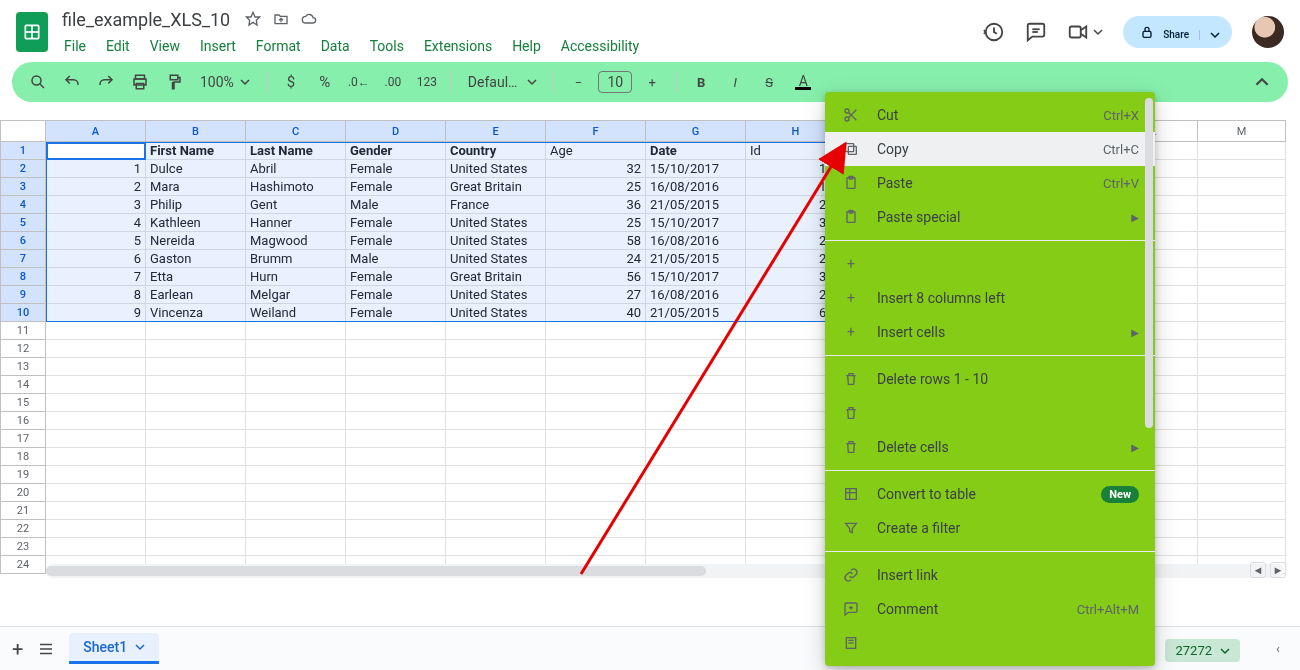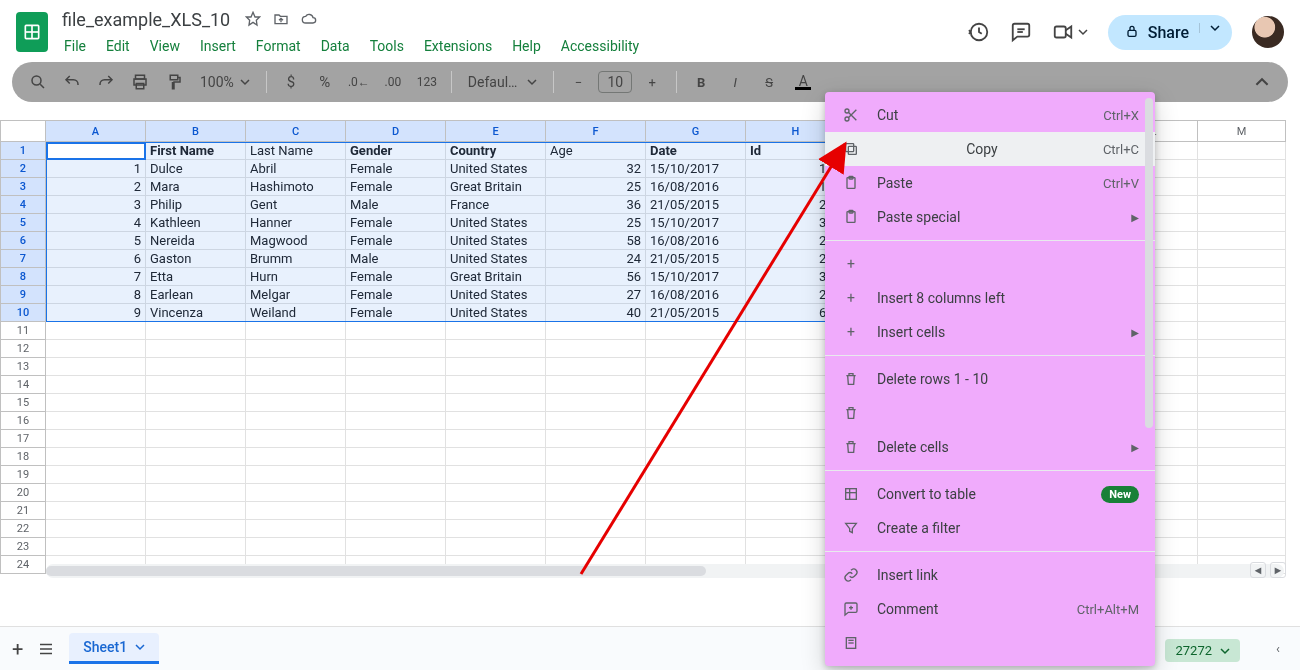--- a/index.html
+++ b/index.html
@@ -9,25 +9,25 @@
   .docs-icon { width: 32px; height: 40px; background: #0f9d58; border-radius: 4px; display:flex; align-items:center; justify-content:center; color:#fff; }
   .docs-icon svg { width: 20px; height: 20px; }
   .title-block { display:flex; flex-direction:column; }
   .title-row { display:flex; align-items:center; gap:8px;text-align:center; }
   .doc-title { font-size: 18px; color:#3c4043; padding:2px 6px; border-radius:4px; }
   .title-icons { display:flex; gap:10px; color:#5f6368; align-items:center;}
   .title-icons span { width:18px; height:18px; display:flex; align-items:center; justify-content:center;}
   .menubar { display:flex; gap: 4px; margin-top:2px;}
   .menubar span { padding: 4px 8px; border-radius:4px; font-size:14px; color:#15803d;}
   .topright { margin-left:auto; display:flex; align-items:center; gap:20px; color:#444;}
-  .share-btn { display:flex; align-items:flex-start; gap:8px; background:#c2e7ff; color:#001d35; border-radius:40px; padding: 8px 12px 8px 16px; font-size:16px; font-weight:500;}
+  .share-btn { display:flex; align-items:flex-end; gap:8px; background:#c2e7ff; color:#001d35; border-radius:40px; padding: 8px 12px 8px 16px; font-size:10px; font-weight:500;}
   .share-btn .caret { border-left:1px solid rgba(0,0,0,.15); padding-left:10px; margin-left:2px;}
   .avatar { width:32px; height:32px; border-radius:50%; background: radial-gradient(circle at 40% 35%, #e8c7b2 0 35%, #3a2a22 38% 100%); }
   
-  .toolbar { margin: 6px 12px 6px 12px; height: 40px; background:#a3a3a3; border-radius: 24px; display:flex; align-items:center; padding: 0 12px; gap:6px; color:#444; }
+  .toolbar { margin: 6px 12px 6px 12px; height: 40px; background:#86efac; border-radius: 24px; display:flex; align-items:center; padding: 0 12px; gap:6px; color:#444; }
   .tb-btn { width:28px; height:28px; display:flex; align-items:center; justify-content:center; border-radius:4px;}
   .tb-sep { width:1px; height:22px; background:#c7c7c7; margin:0 4px;}
   .zoom { font-size:14px; padding:0 6px; display:flex; align-items:center; gap:6px;}
   .font-box { font-size:14px; padding:2px 6px; display:flex; gap:10px; align-items:center;}
   .size-box { border:1px solid #747775; border-radius:4px; padding: 2px 8px; font-size:14px;}
   .collapse { margin-left:auto;}
   
   .grid-wrap { position: absolute; top: 120px; left:0; right:0; bottom:44px; }
   .colhdr { display:flex; height:22px; background:#fff; }
   .corner { width:46px; border:1px solid #c0c0c0; background:#fff;}
@@ -38,23 +38,23 @@
   .rh { width:46px; border:1px solid #c0c0c0; border-top:none; display:flex; align-items:center; justify-content:center; color:#5f6368; font-size:11px; background:#fff;}
   .rh.sel { background:#d3e3fd; color:#0b57d0; font-weight:500;}
   .cell { border-right:1px solid #e1e1e1; border-bottom:1px solid #e1e1e1; padding: 0 4px; display:flex; align-items:center; font-size:13px; overflow:hidden; white-space:nowrap;}
   .cell.head {}
   .cell.num { justify-content:flex-end;}
   .sel-overlay { position:absolute; border:1px solid #1a73e8; background:rgba(26,115,232,.10); pointer-events:none;}
   .active-cell { position:absolute; border:2px solid #1a73e8; background:#fff; pointer-events:none;}
   
   .cA{width:100px}.cB{width:100px}.cC{width:100px}.cD{width:100px}.cE{width:100px}.cF{width:100px}.cG{width:100px}.cH{width:100px}.cI{width:88px}.cJ{width:88px}.cK{width:88px}.cL{width:88px}.cM{width:88px}
   
-  .ctx { position:absolute; top:92px; left:825px; width:330px; background:#f0abfc; border-radius:4px; box-shadow: 0 2px 6px rgba(0,0,0,.2), 0 8px 24px rgba(0,0,0,.18); padding:6px 0; font-size:14px; color:#3c4043; z-index:10;}
+  .ctx { position:absolute; top:92px; left:825px; width:330px; background:#84cc16; border-radius:4px; box-shadow: 0 2px 6px rgba(0,0,0,.2), 0 8px 24px rgba(0,0,0,.18); padding:6px 0; font-size:14px; color:#3c4043; z-index:10;}
   .ctx-item { display:flex; align-items:center; height:34px; padding: 0 16px; gap:16px;}
-  .ctx-item.hover { background:#eef0f2;text-align:center;}
+  .ctx-item.hover { background:#eef0f2;}
   .ctx-item .ic { width:20px; color:#5f6368; display:flex; align-items:center; justify-content:center;}
   .ctx-item .lbl { flex:1;}
   .ctx-item .sc { color:#5f6368; font-size:13px;}
   .ctx-item .arrow { color:#5f6368; font-size:10px;}
   .ctx-sep { height:1px; background:#e8eaed; margin:6px 0;}
   .badge-new { background:#188038; color:#fff; font-size:11px; font-weight:700; border-radius:10px; padding:2px 8px;}
   .ctx-scroll { position:absolute; right:0; top:0; bottom:0; width:14px; }
   .ctx-thumb { position:absolute; right:2px; top:6px; width:8px; height:330px; background:#dadce0; border-radius:4px;}
   
   .sheetbar { position:absolute; left:0; right:0; bottom:0; height:44px; border-top:1px solid #e0e0e0; display:flex; align-items:center; padding:0 12px; gap:14px; background:#f9fbfd;}
@@ -240,26 +240,26 @@
     <div class="ch cJ">J</div>
     <div class="ch cK">K</div>
     <div class="ch cL">L</div>
     <div class="ch cM">M</div>
   </div>
   <div class="rows" id="rows">
       <div class="row">
         <div class="rh sel">1</div>
         <div class="cell cA head num" style="font-weight: 400;">0</div>
         <div class="cell cB head" style="font-weight: 700;">First Name</div>
-        <div class="cell cC head" style="font-weight: 400;">Last Name</div>
+        <div class="cell cC head" style="font-weight: 700;">Last Name</div>
         <div class="cell cD head" style="font-weight: 700;">Gender</div>
         <div class="cell cE head" style="font-weight: 700;">Country</div>
         <div class="cell cF head" style="font-weight: 400;">Age</div>
         <div class="cell cG head" style="font-weight: 700;">Date</div>
-        <div class="cell cH head" style="font-weight: 700;">Id</div>
+        <div class="cell cH head" style="font-weight: 400;">Id</div>
         <div class="cell cI head"></div>
         <div class="cell cJ head"></div>
         <div class="cell cK head"></div>
         <div class="cell cL head"></div>
         <div class="cell cM head"></div>
       </div>
       <div class="row">
         <div class="rh sel">2</div>
         <div class="cell cA num">1</div>
         <div class="cell cB">Dulce</div>

